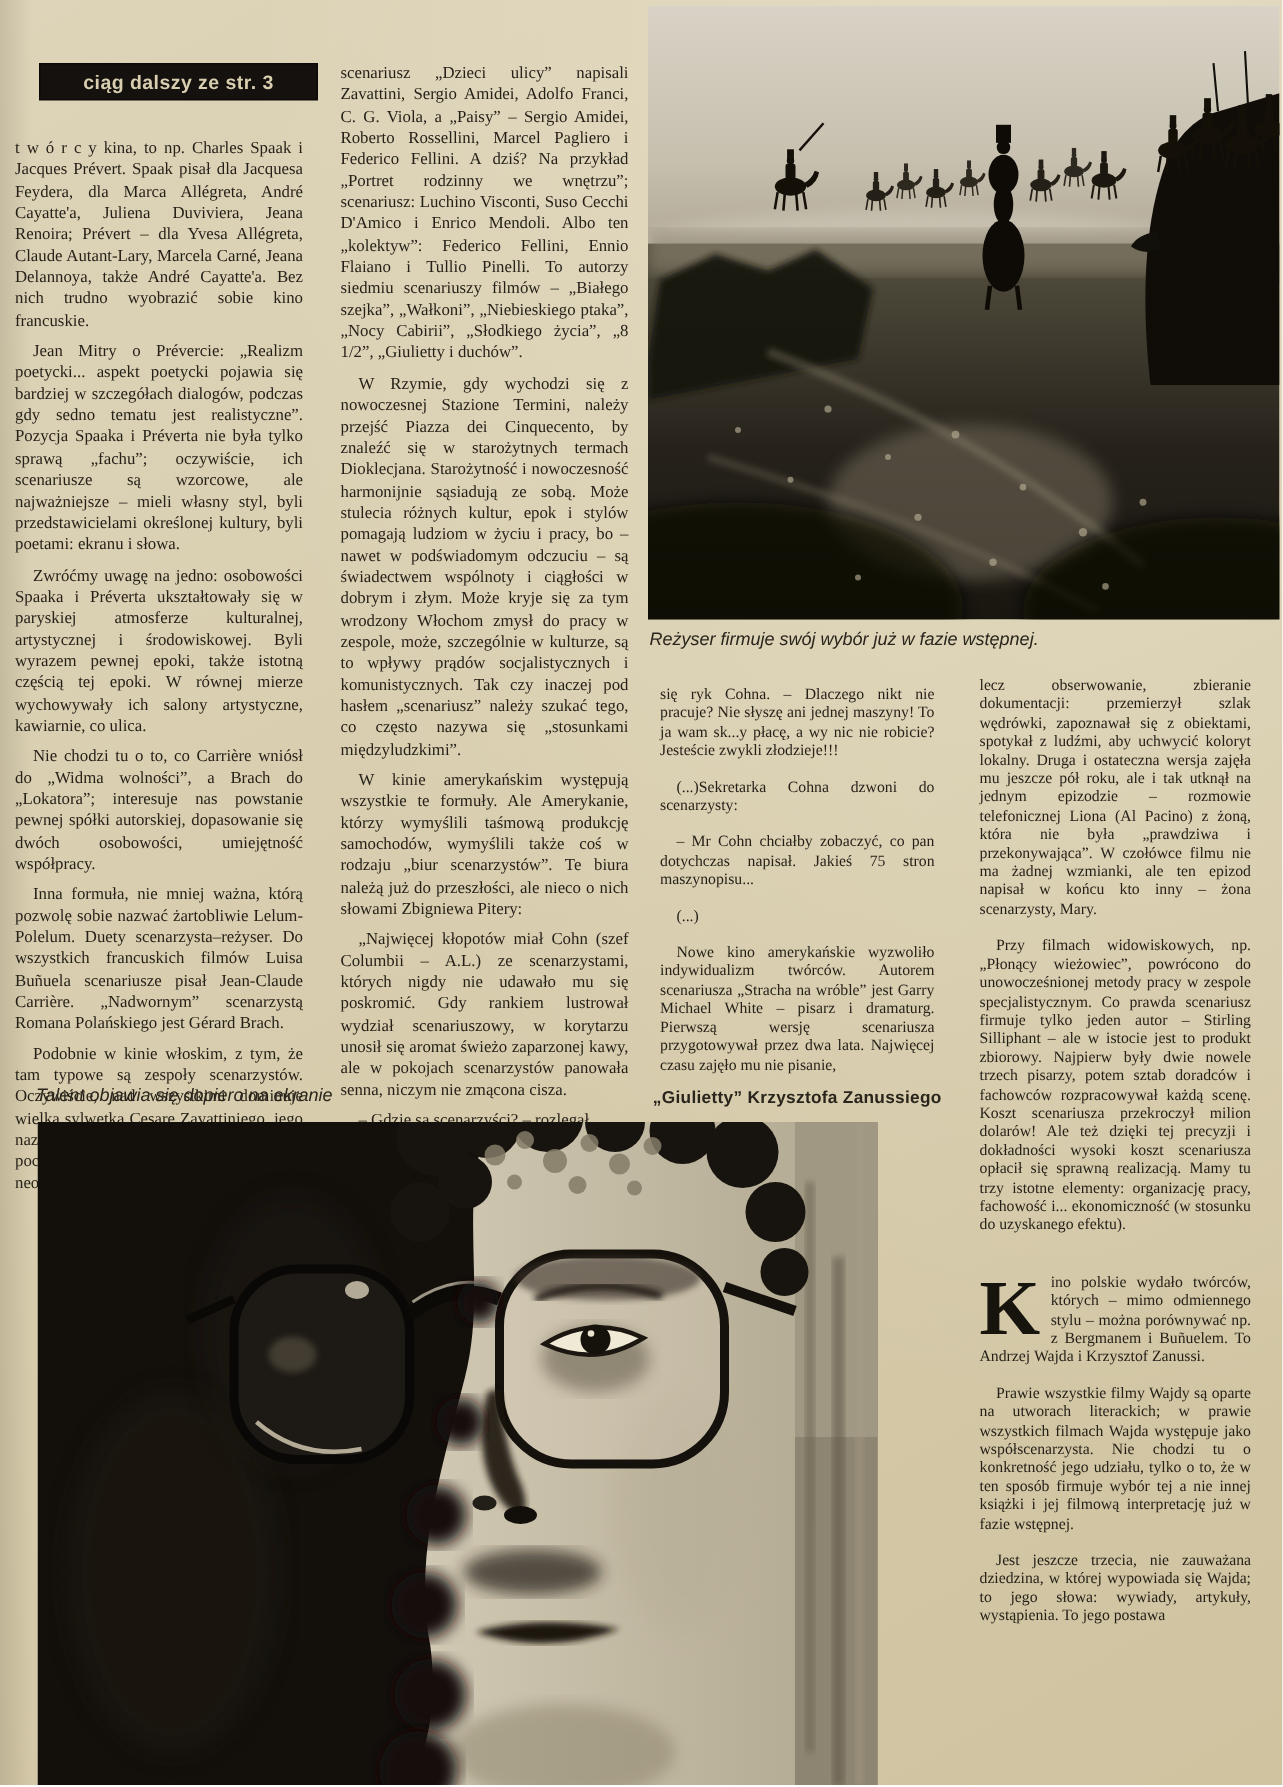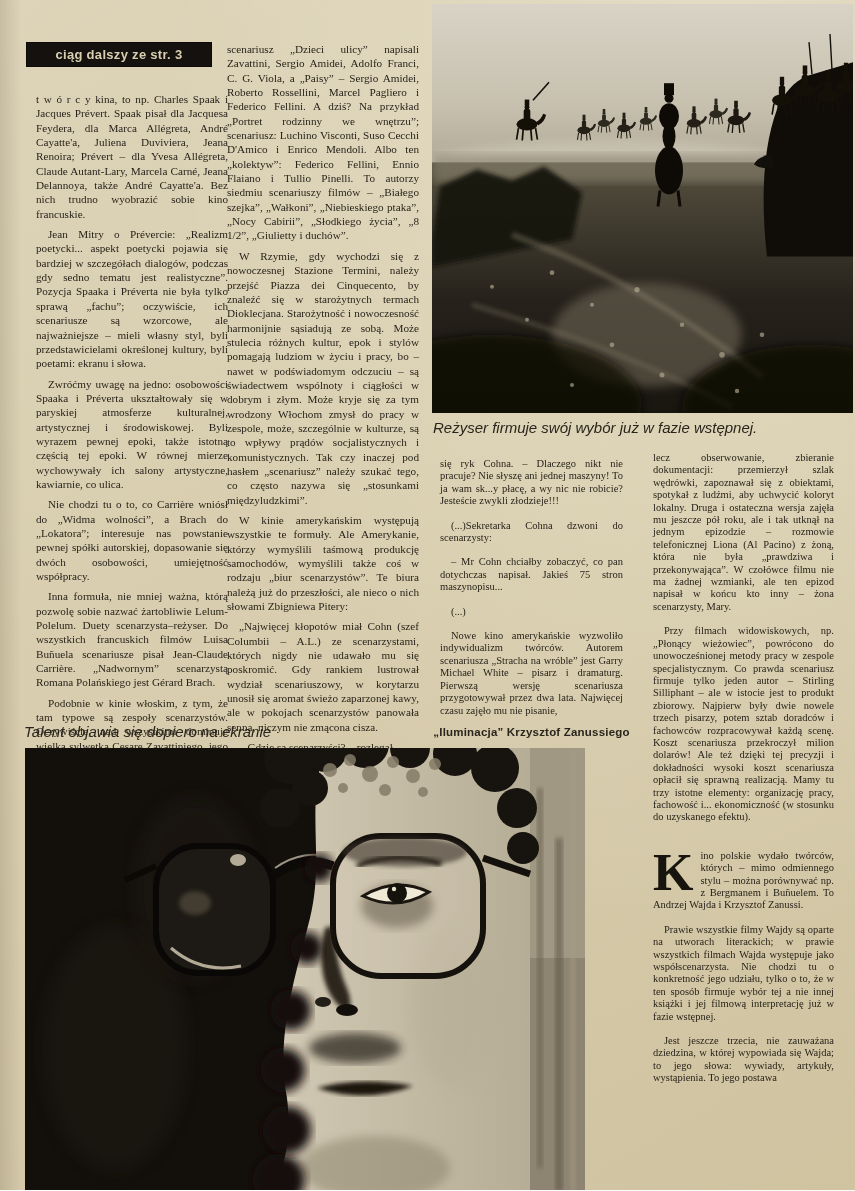--- a/index.html
+++ b/index.html
@@ -25,27 +25,27 @@
   .serifcol p{margin:0 0 6px;text-indent:12px;}
   .smallcol{font-size:10.5px;line-height:12.4px;}
   .smallcol p{margin:12px;text-indent:11px;}
   p.noindent{text-indent:0;}
   p.gap-before{margin-top:6px;}
   p.ksection{margin-top:26px;text-indent:0;}
   .dropcap{
     float:left;font-size:52px;line-height:42px;font-weight:bold;
     color:#17130d;margin:2px 7px 0 0;font-family:"Liberation Serif",serif;
   }
-  #col1{left:36px;top:92px;}
+  #col1{left:10px;top:92px;}
   #col2{left:227px;top:42px;}
   #col3{left:428px;top:446px;width:207px;}
   #col4{left:641px;top:440px;width:205px;}
   .caption{
     position:absolute;font-family:"Liberation Sans",sans-serif;
-    font-size:15px;color:#2a251c;
+    font-size:12px;color:#2a251c;
   }
   .cap-italic{font-style:italic;}
   .cap-bold{font-weight:bold;letter-spacing:.2px;}
   #cap-talent{left:24px;top:723px;width:380px;}
   #cap-rezyser{left:433px;top:419px;width:420px;}
   #cap-iluminacja{left:428px;top:726px;width:207px;text-align:center;font-size:11.5px;}
   figure{margin:0;padding:0;position:absolute;}
   #photo-top{left:432px;top:4px;width:421px;height:409px;}
   #photo-bottom{left:25px;top:748px;width:560px;height:443px;}
   figure svg{display:block;width:100%;height:100%;}
@@ -158,21 +158,21 @@
   <div class="caption cap-italic" id="cap-rezyser">Reżyser firmuje swój wybór już w fazie wstępnej.</div>
 
   <div class="col smallcol" id="col3">
     <p class="noindent">się ryk Cohna. – Dlaczego nikt nie pracuje? Nie słyszę ani jednej maszyny! To ja wam sk...y płacę, a wy nic nie robicie? Jesteście zwykli złodzieje!!!</p>
     <p>(...)Sekretarka Cohna dzwoni do scenarzysty:</p>
     <p>– Mr Cohn chciałby zobaczyć, co pan dotychczas napisał. Jakieś 75 stron maszynopisu...</p>
     <p>(...)</p>
     <p>Nowe kino amerykańskie wyzwoliło indywidualizm twórców. Autorem scenariusza „Stracha na wróble” jest Garry Michael White – pisarz i dramaturg. Pierwszą wersję scenariusza przygotowywał przez dwa lata. Najwięcej czasu zajęło mu nie pisanie,</p>
   </div>
 
-  <div class="caption cap-bold" id="cap-iluminacja">„Iluminacja” Krzysztof Zanussiego</div>
+  <div class="caption cap-bold" id="cap-iluminacja">„Giulietty” Krzysztofa Zanussiego</div>
 
   <div class="col smallcol" id="col4">
     <p class="noindent">lecz obserwowanie, zbieranie dokumentacji: przemierzył szlak wędrówki, zapoznawał się z obiektami, spotykał z ludźmi, aby uchwycić koloryt lokalny. Druga i ostateczna wersja zajęła mu jeszcze pół roku, ale i tak utknął na jednym epizodzie – rozmowie telefonicznej Liona (Al Pacino) z żoną, która nie była „prawdziwa i przekonywająca”. W czołówce filmu nie ma żadnej wzmianki, ale ten epizod napisał w końcu kto inny – żona scenarzysty, Mary.</p>
     <p class="gap-before">Przy filmach widowiskowych, np. „Płonący wieżowiec”, powrócono do unowocześnionej metody pracy w zespole specjalistycznym. Co prawda scenariusz firmuje tylko jeden autor – Stirling Silliphant – ale w istocie jest to produkt zbiorowy. Najpierw były dwie nowele trzech pisarzy, potem sztab doradców i fachowców rozpracowywał każdą scenę. Koszt scenariusza przekroczył milion dolarów! Ale też dzięki tej precyzji i dokładności wysoki koszt scenariusza opłacił się sprawną realizacją. Mamy tu trzy istotne elementy: organizację pracy, fachowość i... ekonomiczność (w stosunku do uzyskanego efektu).</p>
     <p class="ksection"><span class="dropcap">K</span><span>ino polskie wydało twórców, których – mimo odmiennego stylu – można porównywać np. z Bergmanem i Buñuelem. To Andrzej Wajda i Krzysztof Zanussi.</span></p>
     <p>Prawie wszystkie filmy Wajdy są oparte na utworach literackich; w prawie wszystkich filmach Wajda występuje jako współscenarzysta. Nie chodzi tu o konkretność jego udziału, tylko o to, że w ten sposób firmuje wybór tej a nie innej książki i jej filmową interpretację już w fazie wstępnej.</p>
     <p>Jest jeszcze trzecia, nie zauważana dziedzina, w której wypowiada się Wajda; to jego słowa: wywiady, artykuły, wystąpienia. To jego postawa</p>
   </div>
 
   <figure id="photo-bottom">

